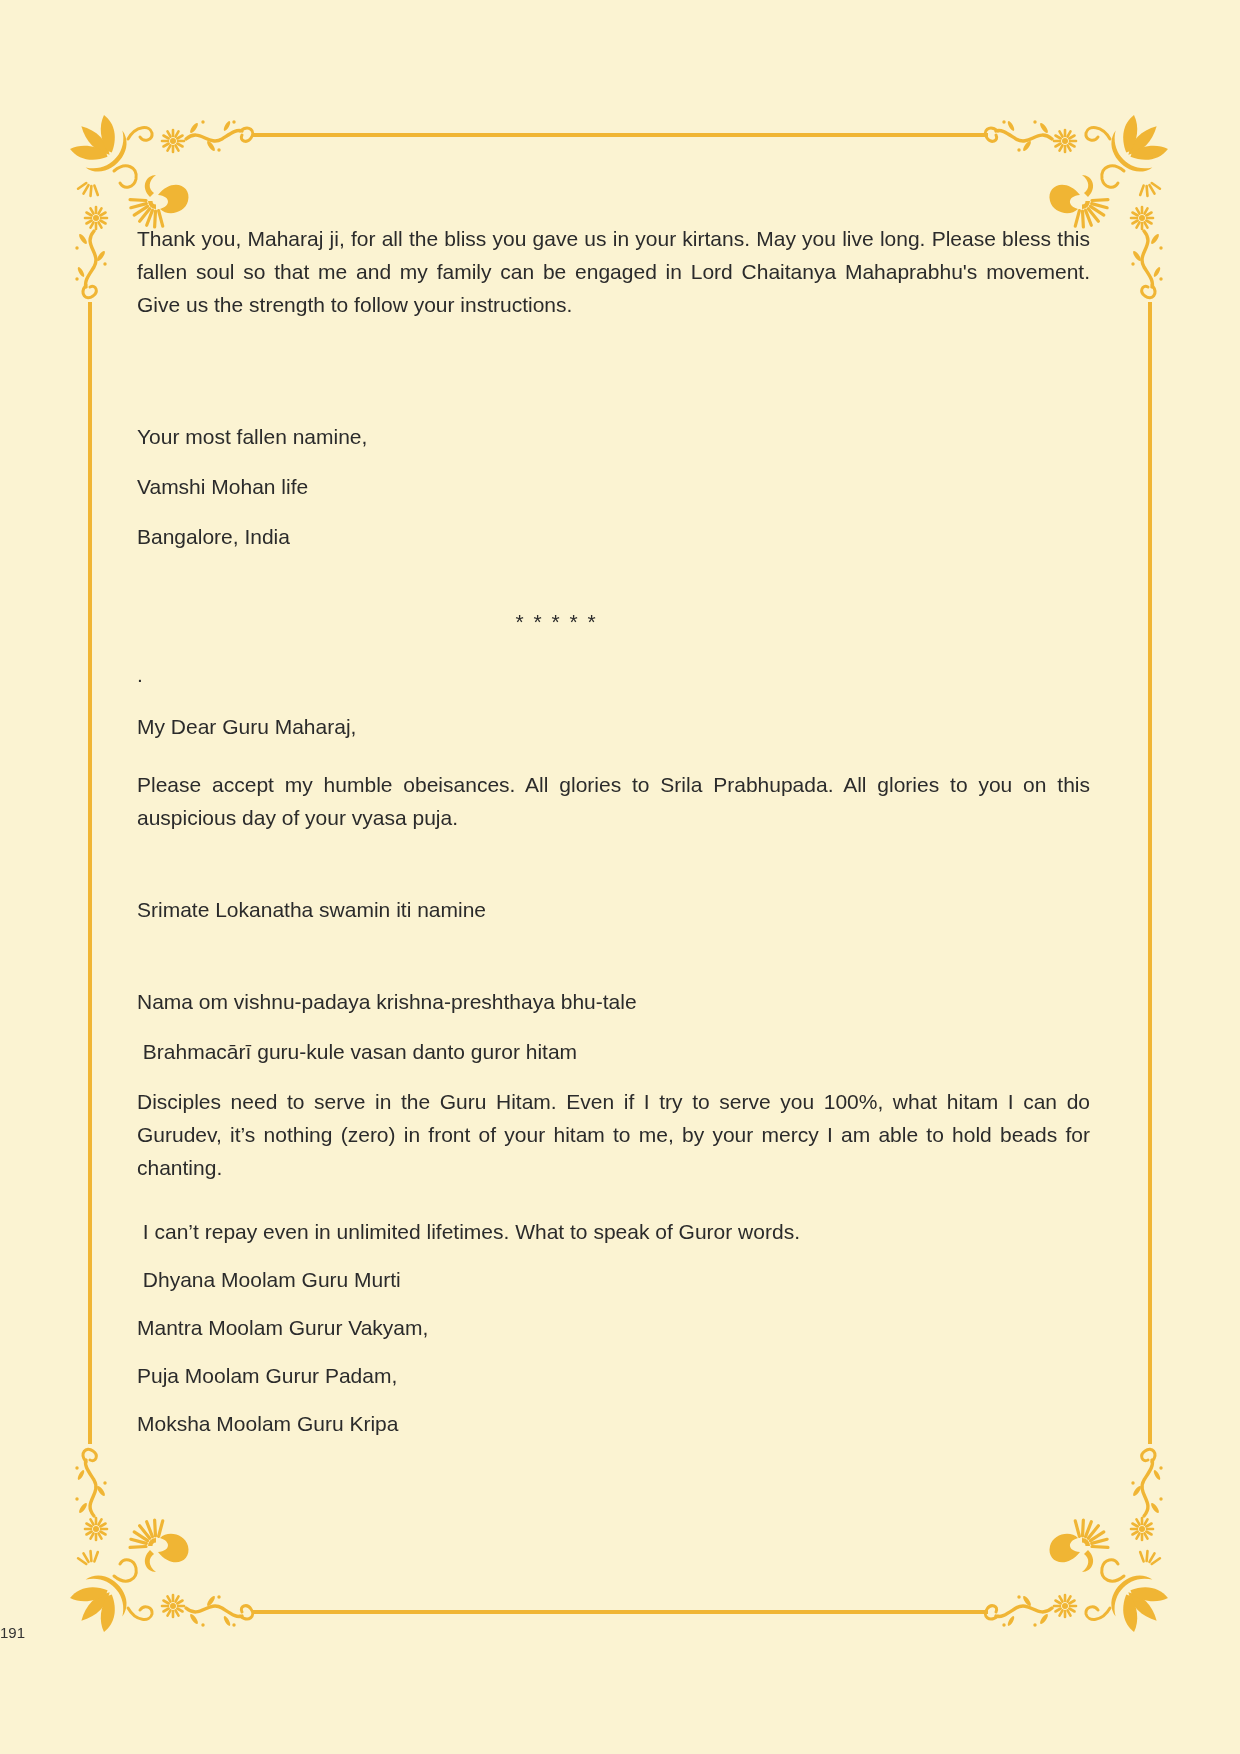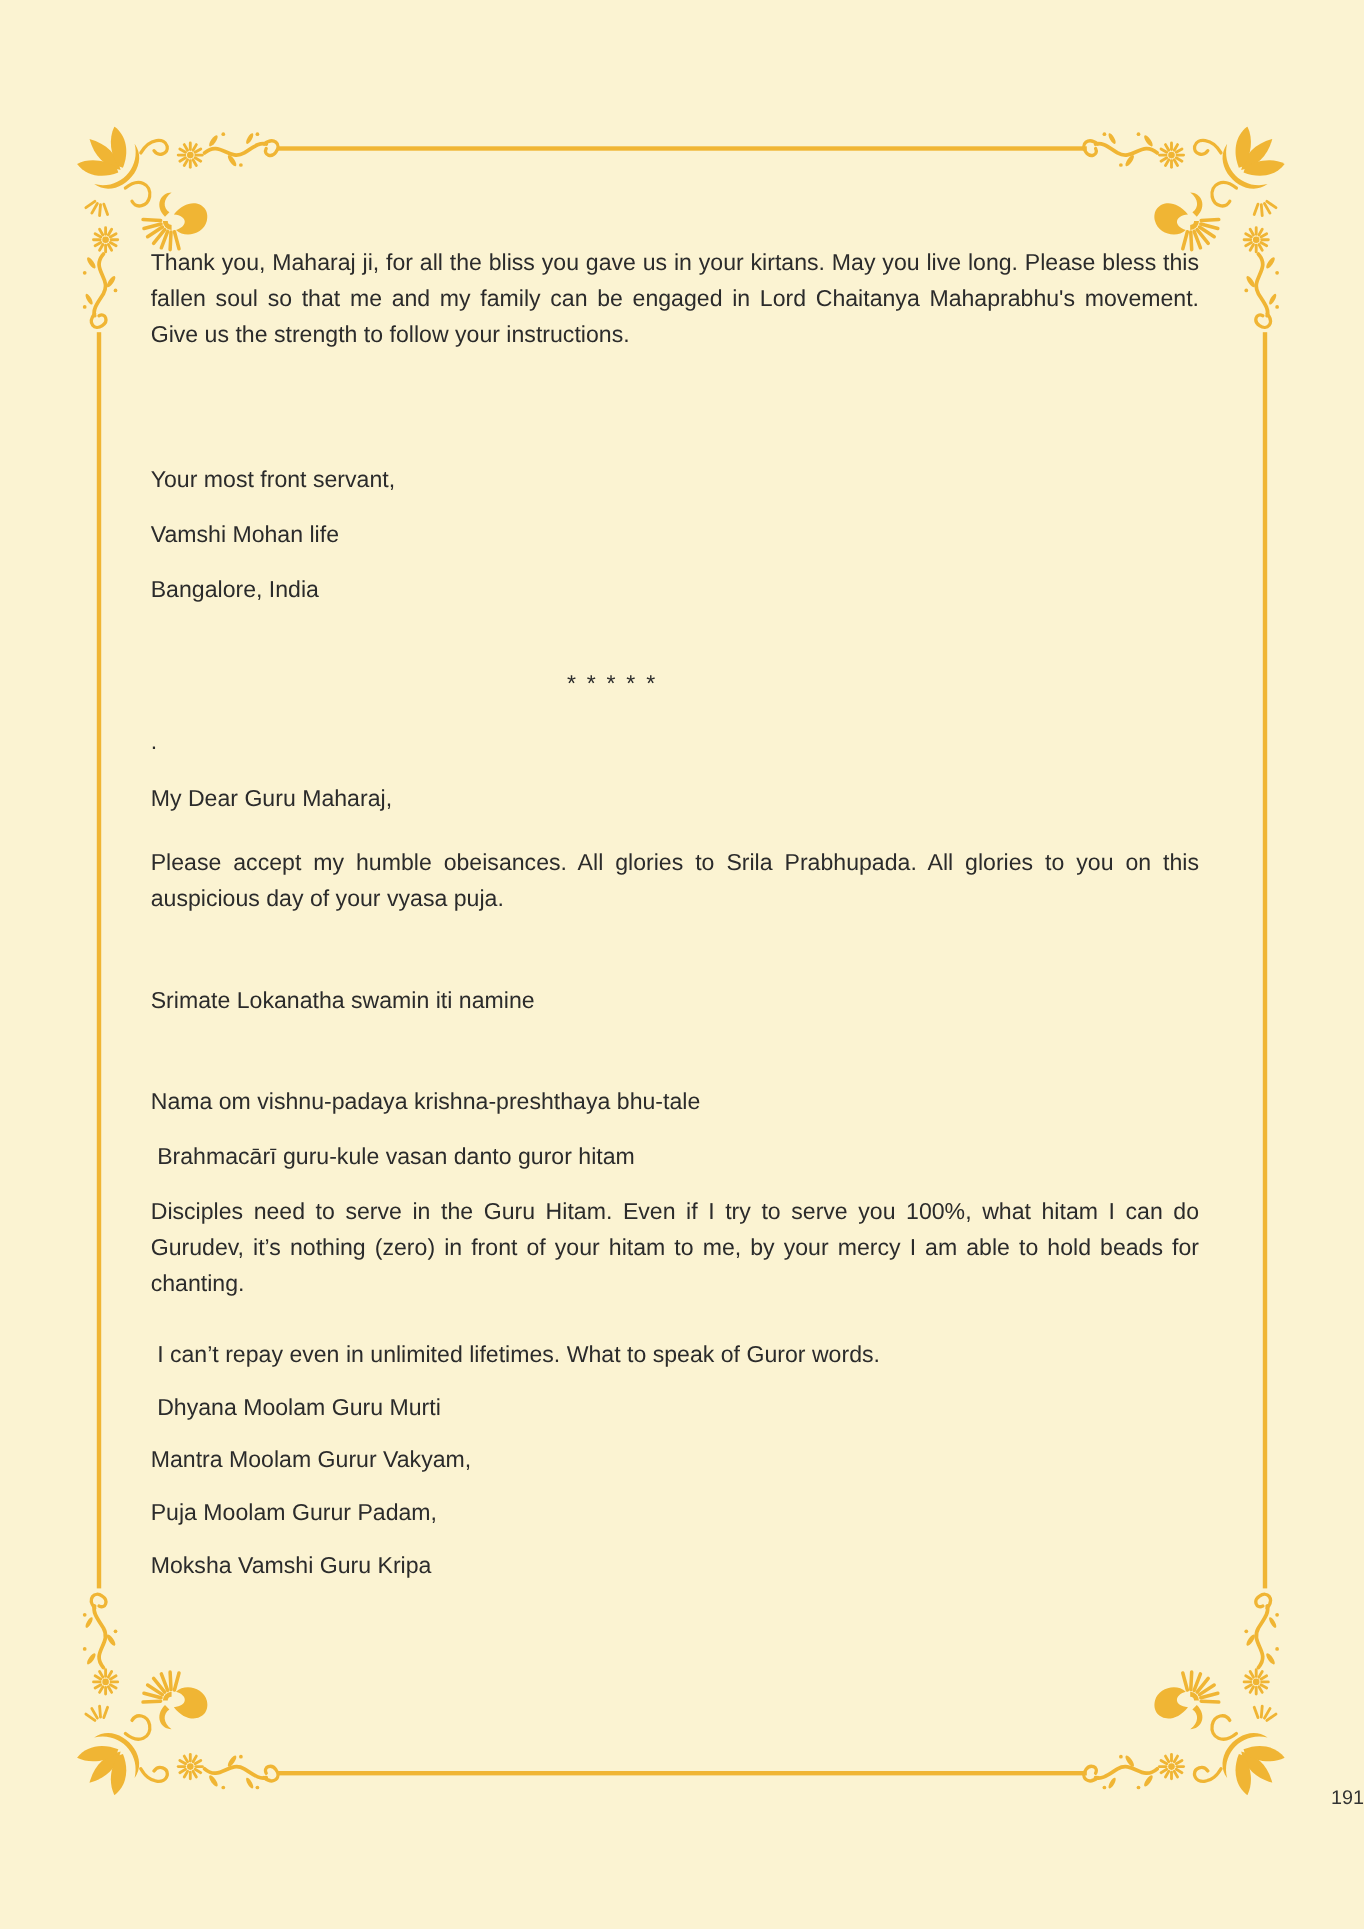--- a/index.html
+++ b/index.html
@@ -25,21 +25,21 @@
   .content{
     position:absolute;left:137px;top:222px;width:953px;
     font-size:21px;line-height:33px;
   }
   .content p{margin:0;padding:0;}
   .justify{text-align:justify;}
   .pre{white-space:pre-wrap;}
   .stars{text-align:center;margin-right:114px !important;letter-spacing:2px;}
   .page-number{
     position:absolute;left:0;top:1624px;width:1240px;
-    text-align:right;font-size:18px;color:#333;
+    text-align:left;font-size:15px;color:#333;
   }
 </style>
 </head>
 <body>
 
 <div class="page">
 
   <div class="border-line line-top"></div>
   <div class="border-line line-bottom"></div>
   <div class="border-line line-left"></div>
@@ -138,32 +138,32 @@
     </svg>
   <svg class="corner bl" viewBox="0 0 190 190">
       <use href="#orn"></use>
     </svg>
   <svg class="corner br" viewBox="0 0 190 190">
       <use href="#orn"></use>
     </svg>
 
   <main class="content">
     <p class="justify" style="margin-bottom:99px">Thank you, Maharaj ji, for all the bliss you gave us in your kirtans. May you live long. Please bless this fallen soul so that me and my family can be engaged in Lord Chaitanya Mahaprabhu's movement. Give us the strength to follow your instructions.</p>
-    <p style="margin-bottom:17px">Your most front servant,</p>
+    <p style="margin-bottom:17px">Your most fallen namine,</p>
     <p style="margin-bottom:17px">Vamshi Mohan life</p>
     <p style="margin-bottom:52px">Bangalore, India</p>
     <p class="stars" style="margin-bottom:20px">* * * * *</p>
     <p style="margin-bottom:19px">.</p>
     <p style="margin-bottom:25px">My Dear Guru Maharaj,</p>
     <p class="justify" style="margin-bottom:59px">Please accept my humble obeisances. All glories to Srila Prabhupada. All glories to you on this auspicious day of your vyasa puja.</p>
     <p style="margin-bottom:59px">Srimate Lokanatha swamin iti namine</p>
     <p style="margin-bottom:17px">Nama om vishnu-padaya krishna-preshthaya bhu-tale</p>
     <p class="pre" style="margin-bottom:17px"> Brahmacārī guru-kule vasan danto guror hitam</p>
     <p class="justify" style="margin-bottom:31px">Disciples need to serve in the Guru Hitam. Even if I try to serve you 100%, what hitam I can do Gurudev, it’s nothing (zero) in front of your hitam to me, by your mercy I am able to hold beads for chanting.</p>
     <p class="pre" style="margin-bottom:15px"> I can’t repay even in unlimited lifetimes. What to speak of Guror words.</p>
     <p class="pre" style="margin-bottom:15px"> Dhyana Moolam Guru Murti</p>
     <p class="pre" style="margin-bottom:15px">Mantra Moolam Gurur Vakyam,</p>
     <p class="pre" style="margin-bottom:15px">Puja Moolam Gurur Padam,</p>
-    <p class="pre">Moksha Vamshi Guru Kripa</p>
+    <p class="pre">Moksha Moolam Guru Kripa</p>
   </main>
 
   <div class="page-number">191</div>
 </div>
 
 </body></html>

